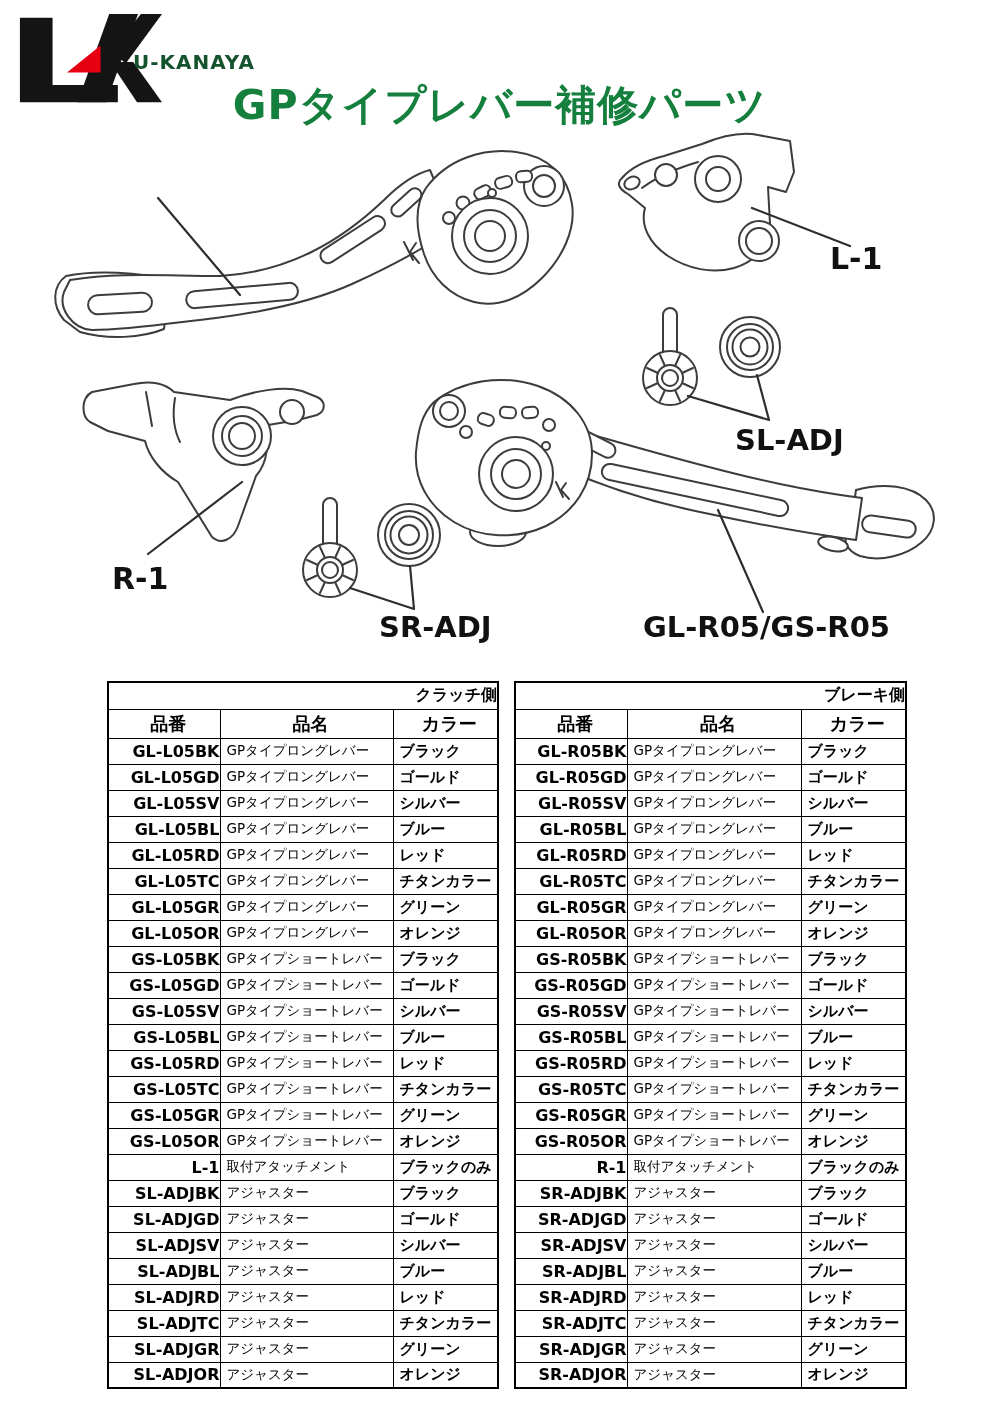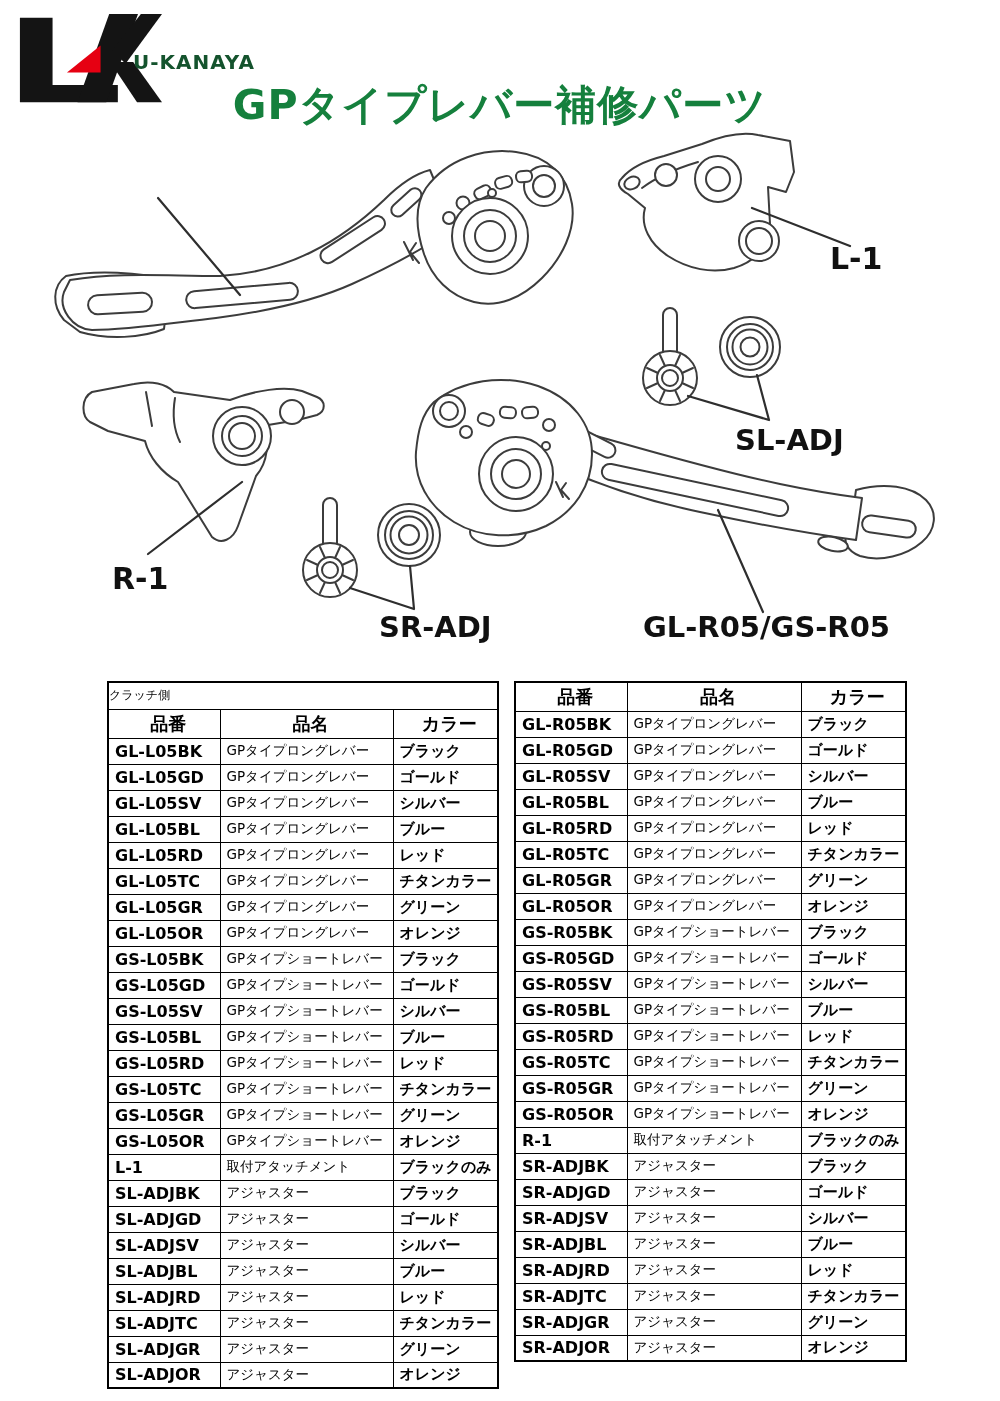--- a/index.html
+++ b/index.html
@@ -23,24 +23,24 @@
   #lbl-sl     { left:735px; top:293px; font-size:29px; }
   #lbl-r1     { left:112px; top:431px; font-size:30px; }
   #lbl-sr     { left:379px; top:480px; font-size:29px; }
   #lbl-brake  { left:643px; top:480px; font-size:29px; }
 
   
   .parts-table { position:absolute; top:681px; border-collapse:collapse; table-layout:fixed; background:#fff; border:2px solid #000; }
   #table-clutch { left:107px; width:390px; }
   #table-brake  { left:514px; width:391px; }
   .parts-table th, .parts-table td { border:1.5px solid #000; overflow:hidden; white-space:nowrap; vertical-align:middle; }
-  .parts-table .ttl { height:27px; text-align:left; font-size:12px; font-weight:400; }
+  .parts-table .ttl { height:27px; text-align:right; font-size:16px; font-weight:700; }
   .parts-table .hdr { height:29px; text-align:center; font-size:18px; font-weight:700;padding-left:8px; }
   .parts-table td { height:26px; padding-left:6px; }
-  .parts-table td.pn { font-size:16px; font-weight:700; }
+  .parts-table td.pn { font-size:16px; font-weight:700;text-align:right; }
   .parts-table td.nm { font-size:13.5px; font-weight:400; }
   .parts-table td.cl { font-size:15px; font-weight:700; }
 </style>
 </head>
 <body>
 
 <div id="page">
 
   <div id="logo">
     <svg width="150" height="96" viewBox="0 0 150 100">
@@ -314,20 +314,23 @@
   </table>
 
   <table class="parts-table" id="table-brake">
     <colgroup>
         <col style="width:112px">
         <col style="width:174px">
         <col style="width:105px">
       </colgroup>
     <thead>
       <tr>
+          <th class="ttl" colspan="3">ブレーキ側</th>
+        </tr>
+      <tr>
         <th class="hdr">品番</th>
         <th class="hdr">品名</th>
         <th class="hdr">カラー</th>
       </tr>
     </thead>
     <tbody>
         <tr>
           <td class="pn">GL-R05BK</td>
           <td class="nm">GPタイプロングレバー</td>
           <td class="cl">ブラック</td>

